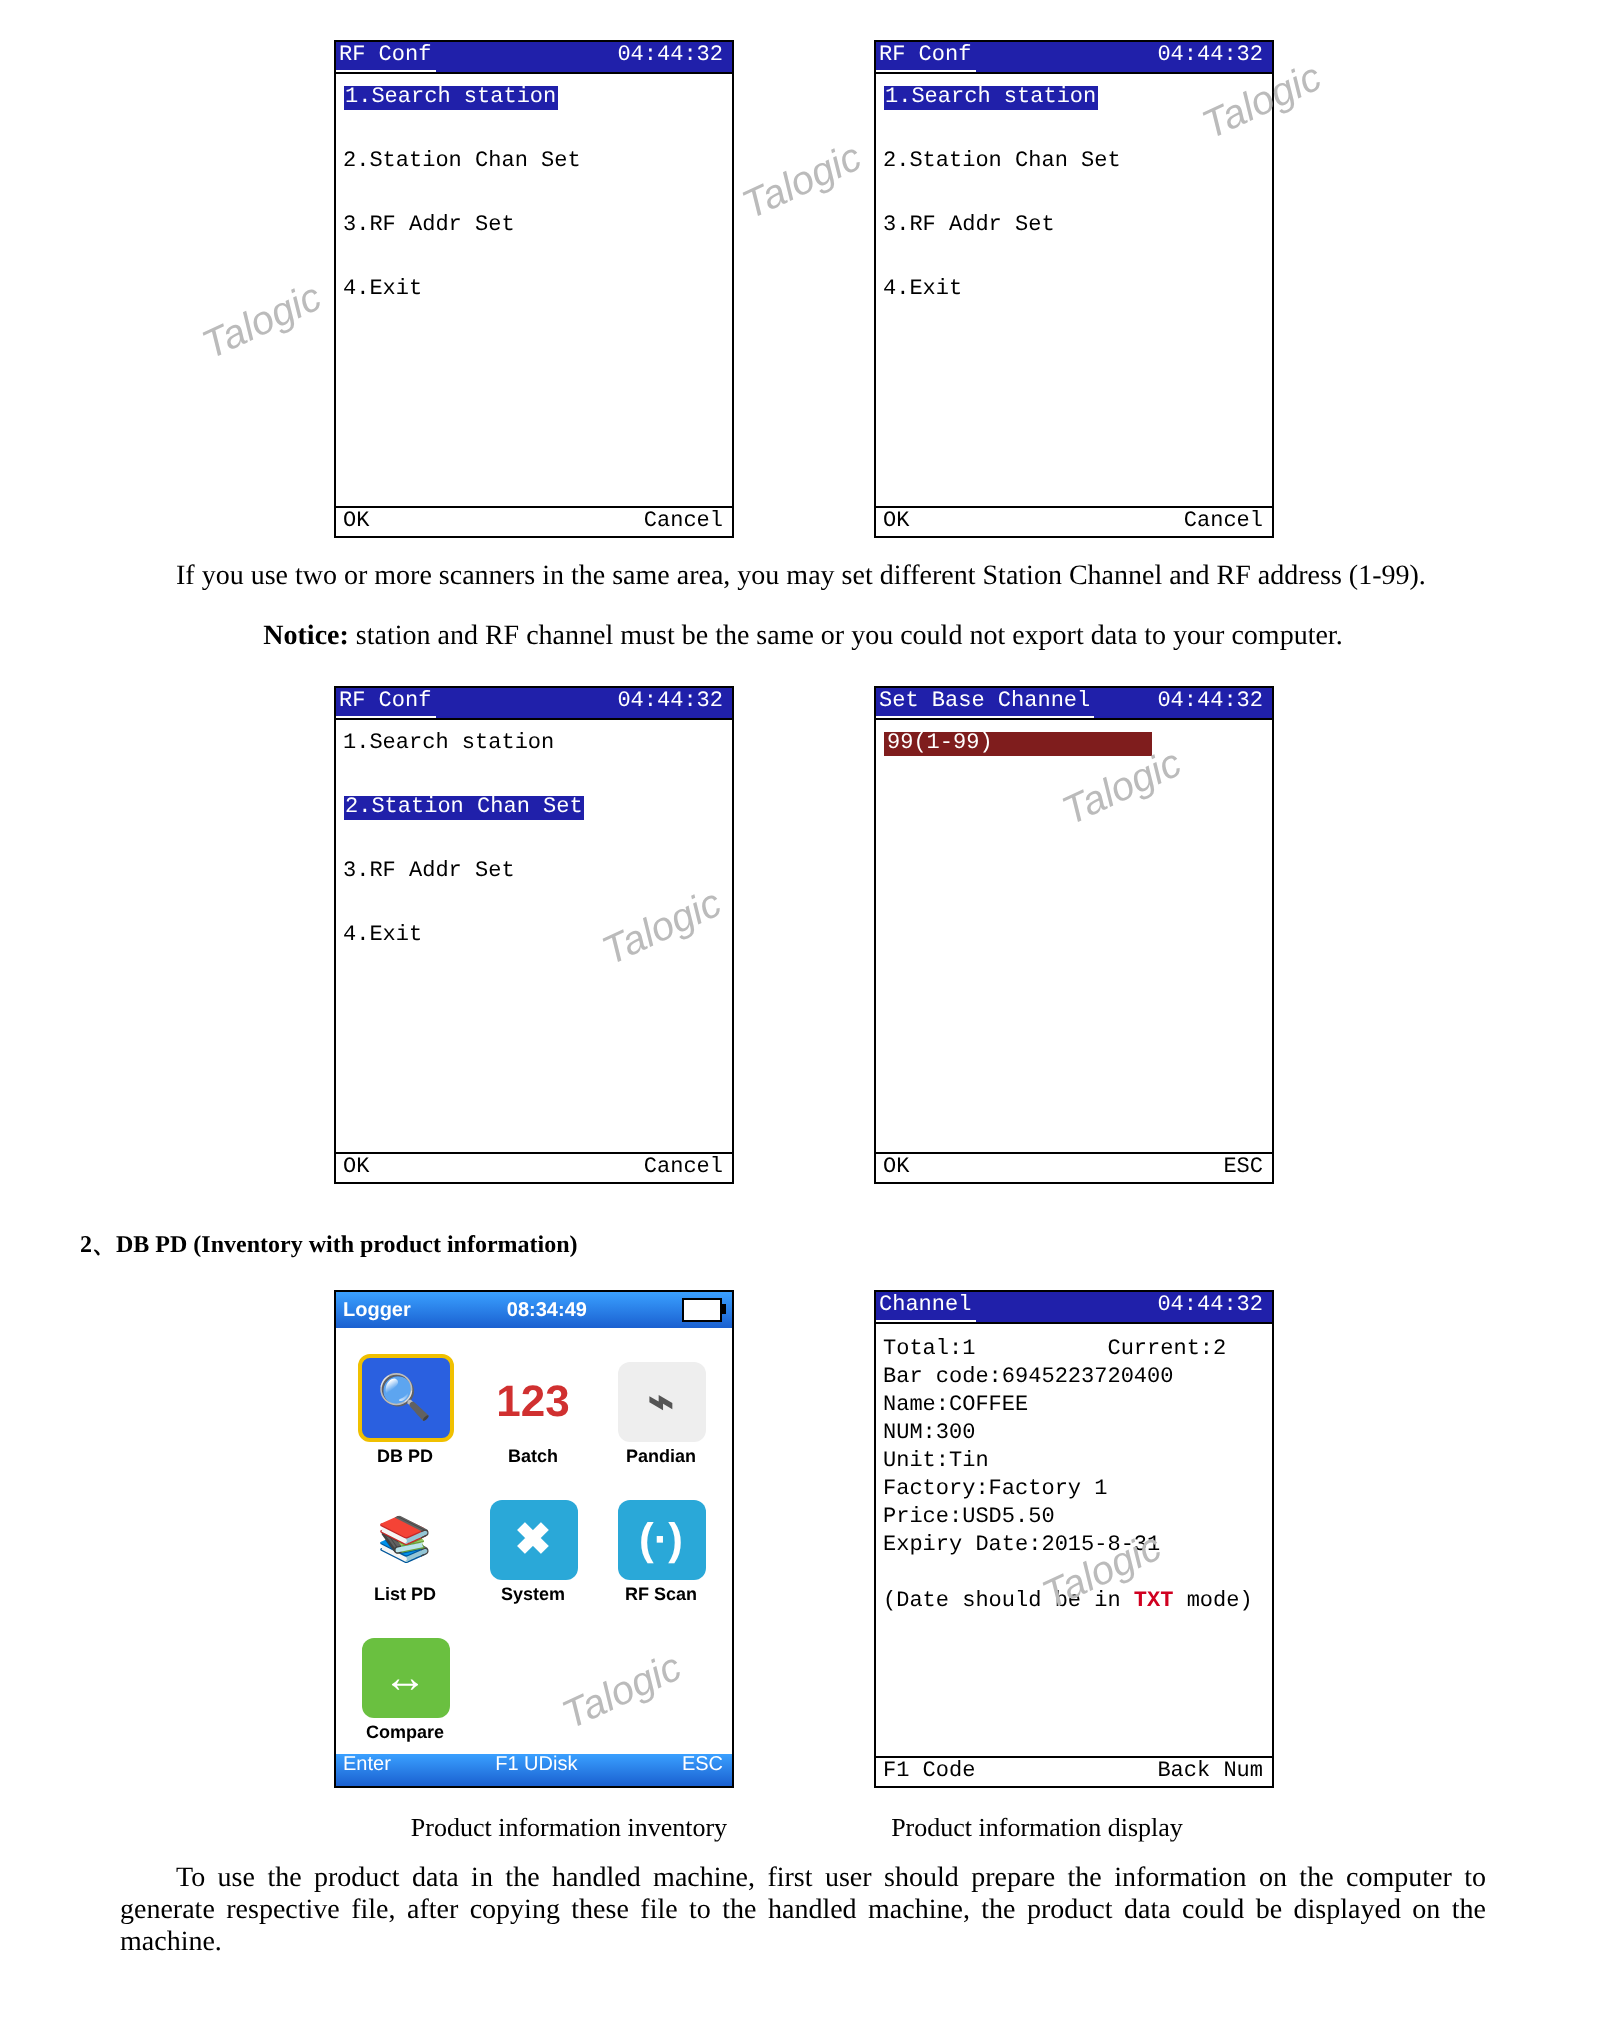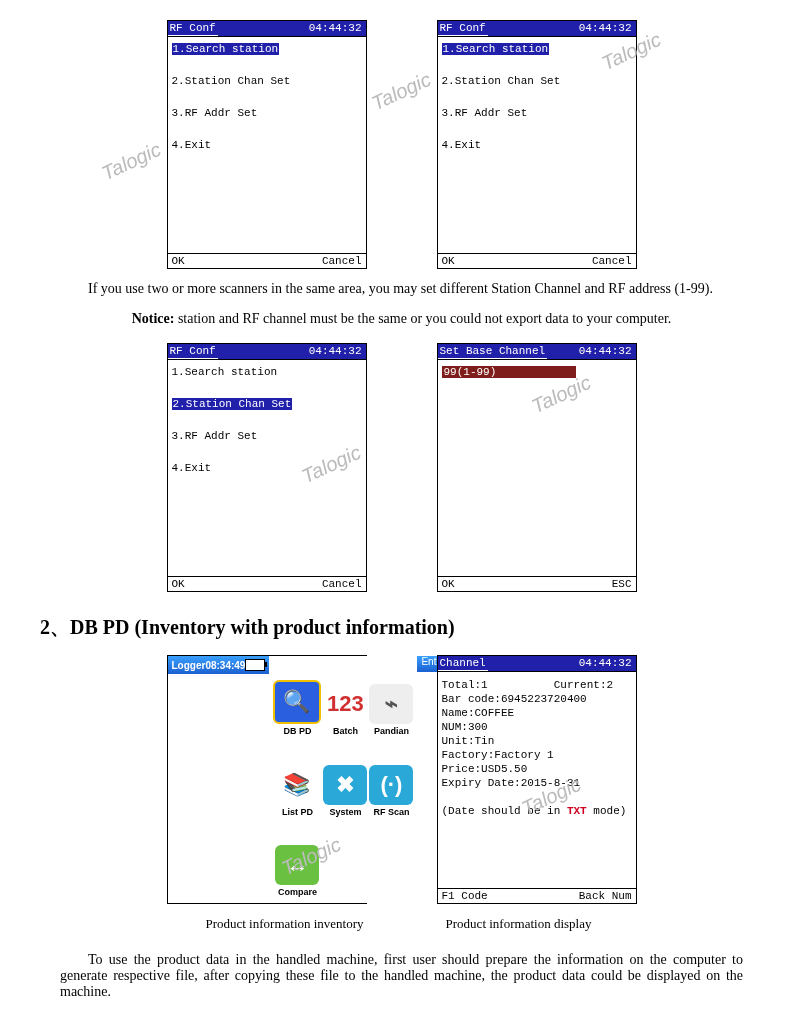--- a/index.html
+++ b/index.html
@@ -82,28 +82,28 @@
     text-align: justify;
     margin: 8px 20px 14px 20px;
   }
   .indent { text-indent: 28px; }
   .center-note {
     text-align: center;
     margin: 10px 0 16px 0;
   }
   .section-h {
     font-weight: bold;
-    font-size: 20px;
+    font-size: 12px;
     margin: 22px 0 14px 0;
   }
   .caption-row {
     display: flex;
     justify-content: center;
     gap: 34px;
-    margin-bottom: 20px;
+    margin-bottom: 10px;
   }
   .caption {
     width: 200px;
     text-align: center;
     font-size: 13px;
   }
   .watermark {
     position: absolute;
     color: #bbb;
     font-family: Arial, sans-serif;
@@ -113,21 +113,21 @@
     pointer-events: none;
     user-select: none;
     z-index: 5;
   }
   
   .logger-screen {
     width: 198px;
     height: 247px;
     border: 1px solid #000;
     display: flex;
-    flex-direction: row;
+    flex-direction: column;
     font-family: Arial, sans-serif;
     font-size: 10px;
     background: #fff;
   }
   .logger-title {
     background: linear-gradient(#3aa0ff,#1a60d0);
     color: #fff;
     height: 18px;
     display: flex;
     align-items: center;

